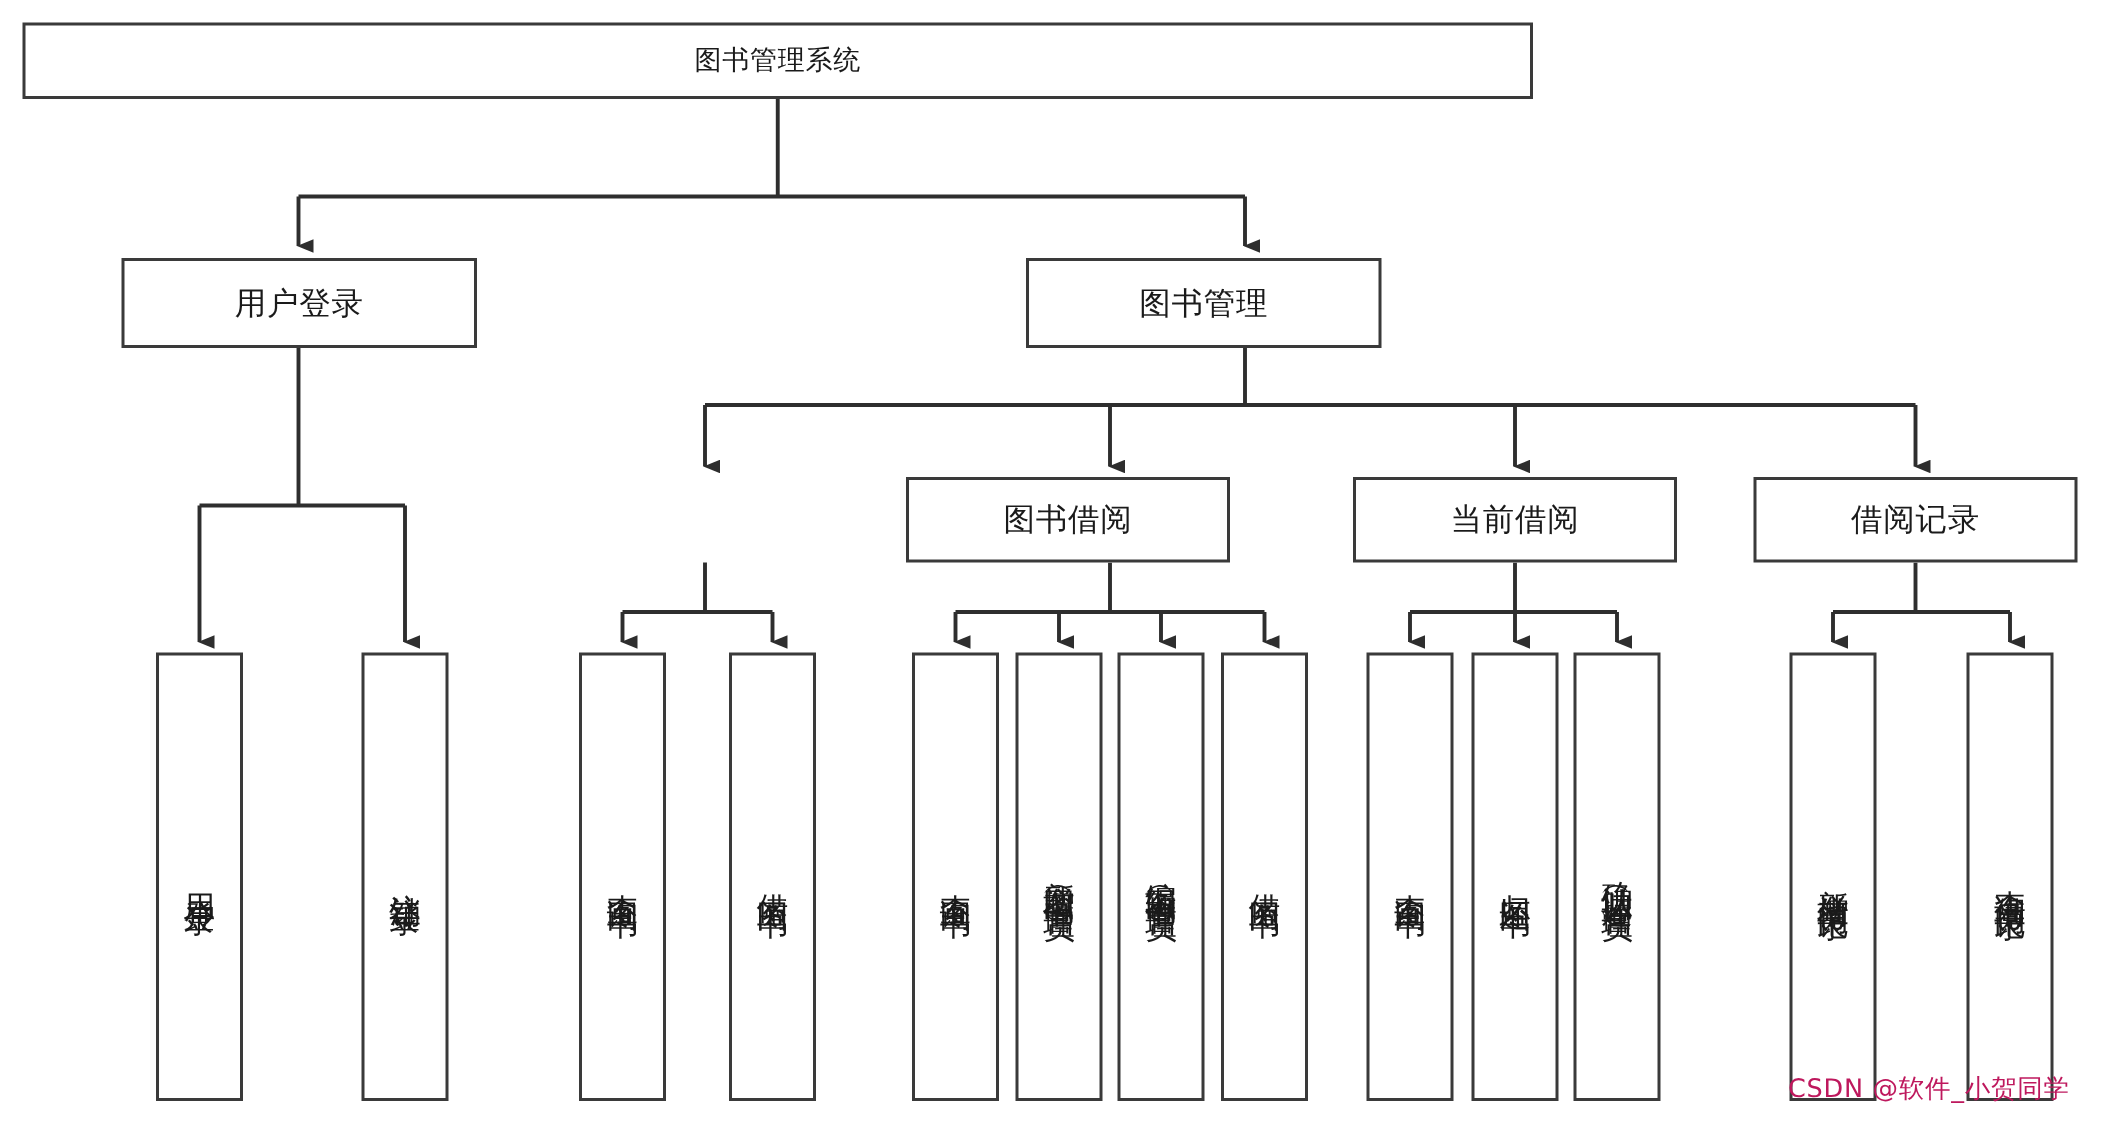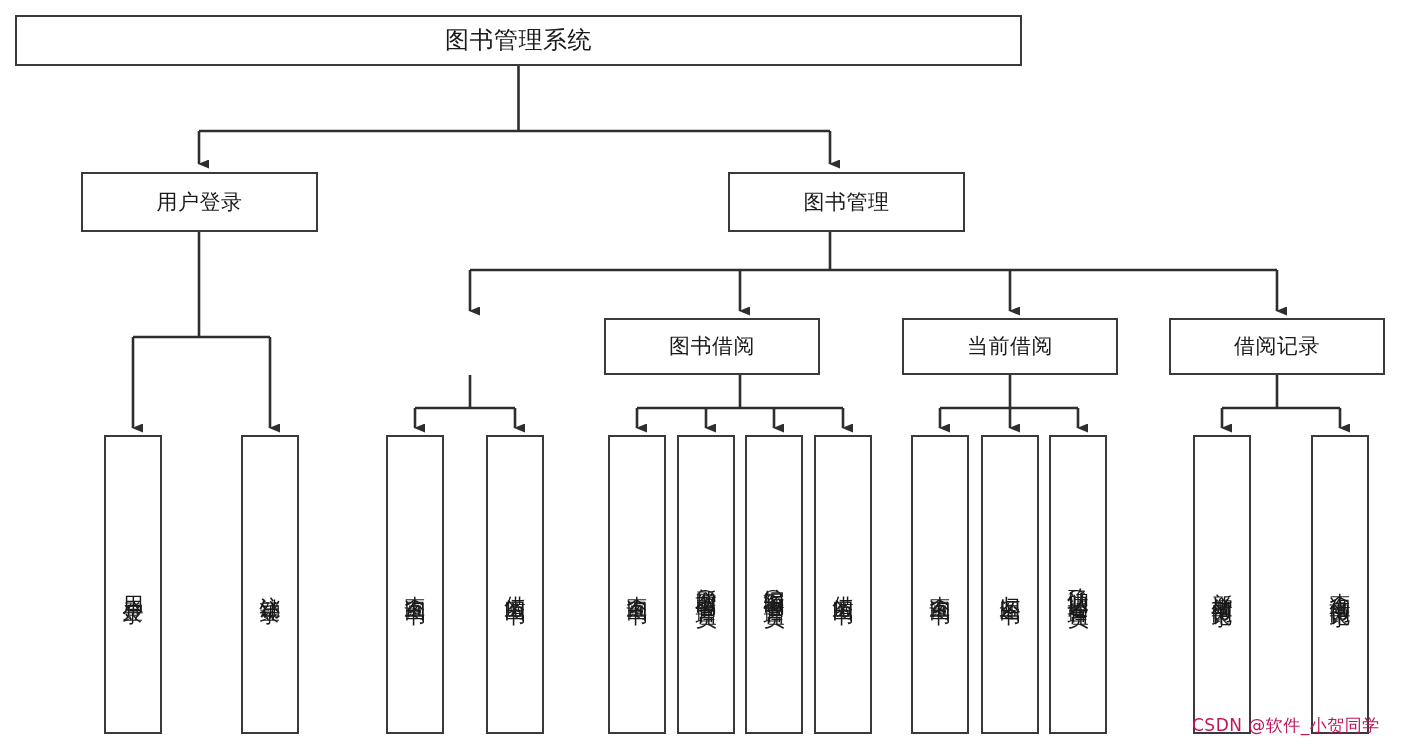--- a/index.html
+++ b/index.html
@@ -42,21 +42,21 @@
     text-align: center;
     line-height: 1.18;
     white-space: nowrap;
   }
   
   .node.horiz .label {
     font-size: 21px;
     letter-spacing: 0.5px;
   }
   .node.root .label {
-    font-size: 24px;
+    font-size: 18px;
   }
   
   .node.vert {
     align-items: center;
     justify-content: center;
     padding: 4px 0;
   }
   .node.vert .label {
     writing-mode: vertical-rl;
     text-orientation: upright;
@@ -131,21 +131,21 @@
     </g>
   </svg>
 
   <div class="node horiz root" style="left:15px; top:15px; width:1007px; height:51px;">
     <span class="label">图书管理系统</span>
   </div>
 
   <div class="node horiz" style="left:81px; top:172px; width:237px; height:60px;">
     <span class="label">用户登录</span>
   </div>
-  <div class="node horiz" style="left:728px; top:172px; width:237px; height:60px;">
+  <div class="node horiz" style="left:684px; top:172px; width:237px; height:60px;">
     <span class="label">图书管理</span>
   </div>
 
   <div class="node horiz" style="left:604px; top:318px; width:216px; height:57px;">
     <span class="label">图书借阅</span>
   </div>
   <div class="node horiz" style="left:1169px; top:318px; width:216px; height:57px;">
     <span class="label">借阅记录</span>
   </div>
   <div class="node horiz" style="left:902px; top:318px; width:216px; height:57px;">

